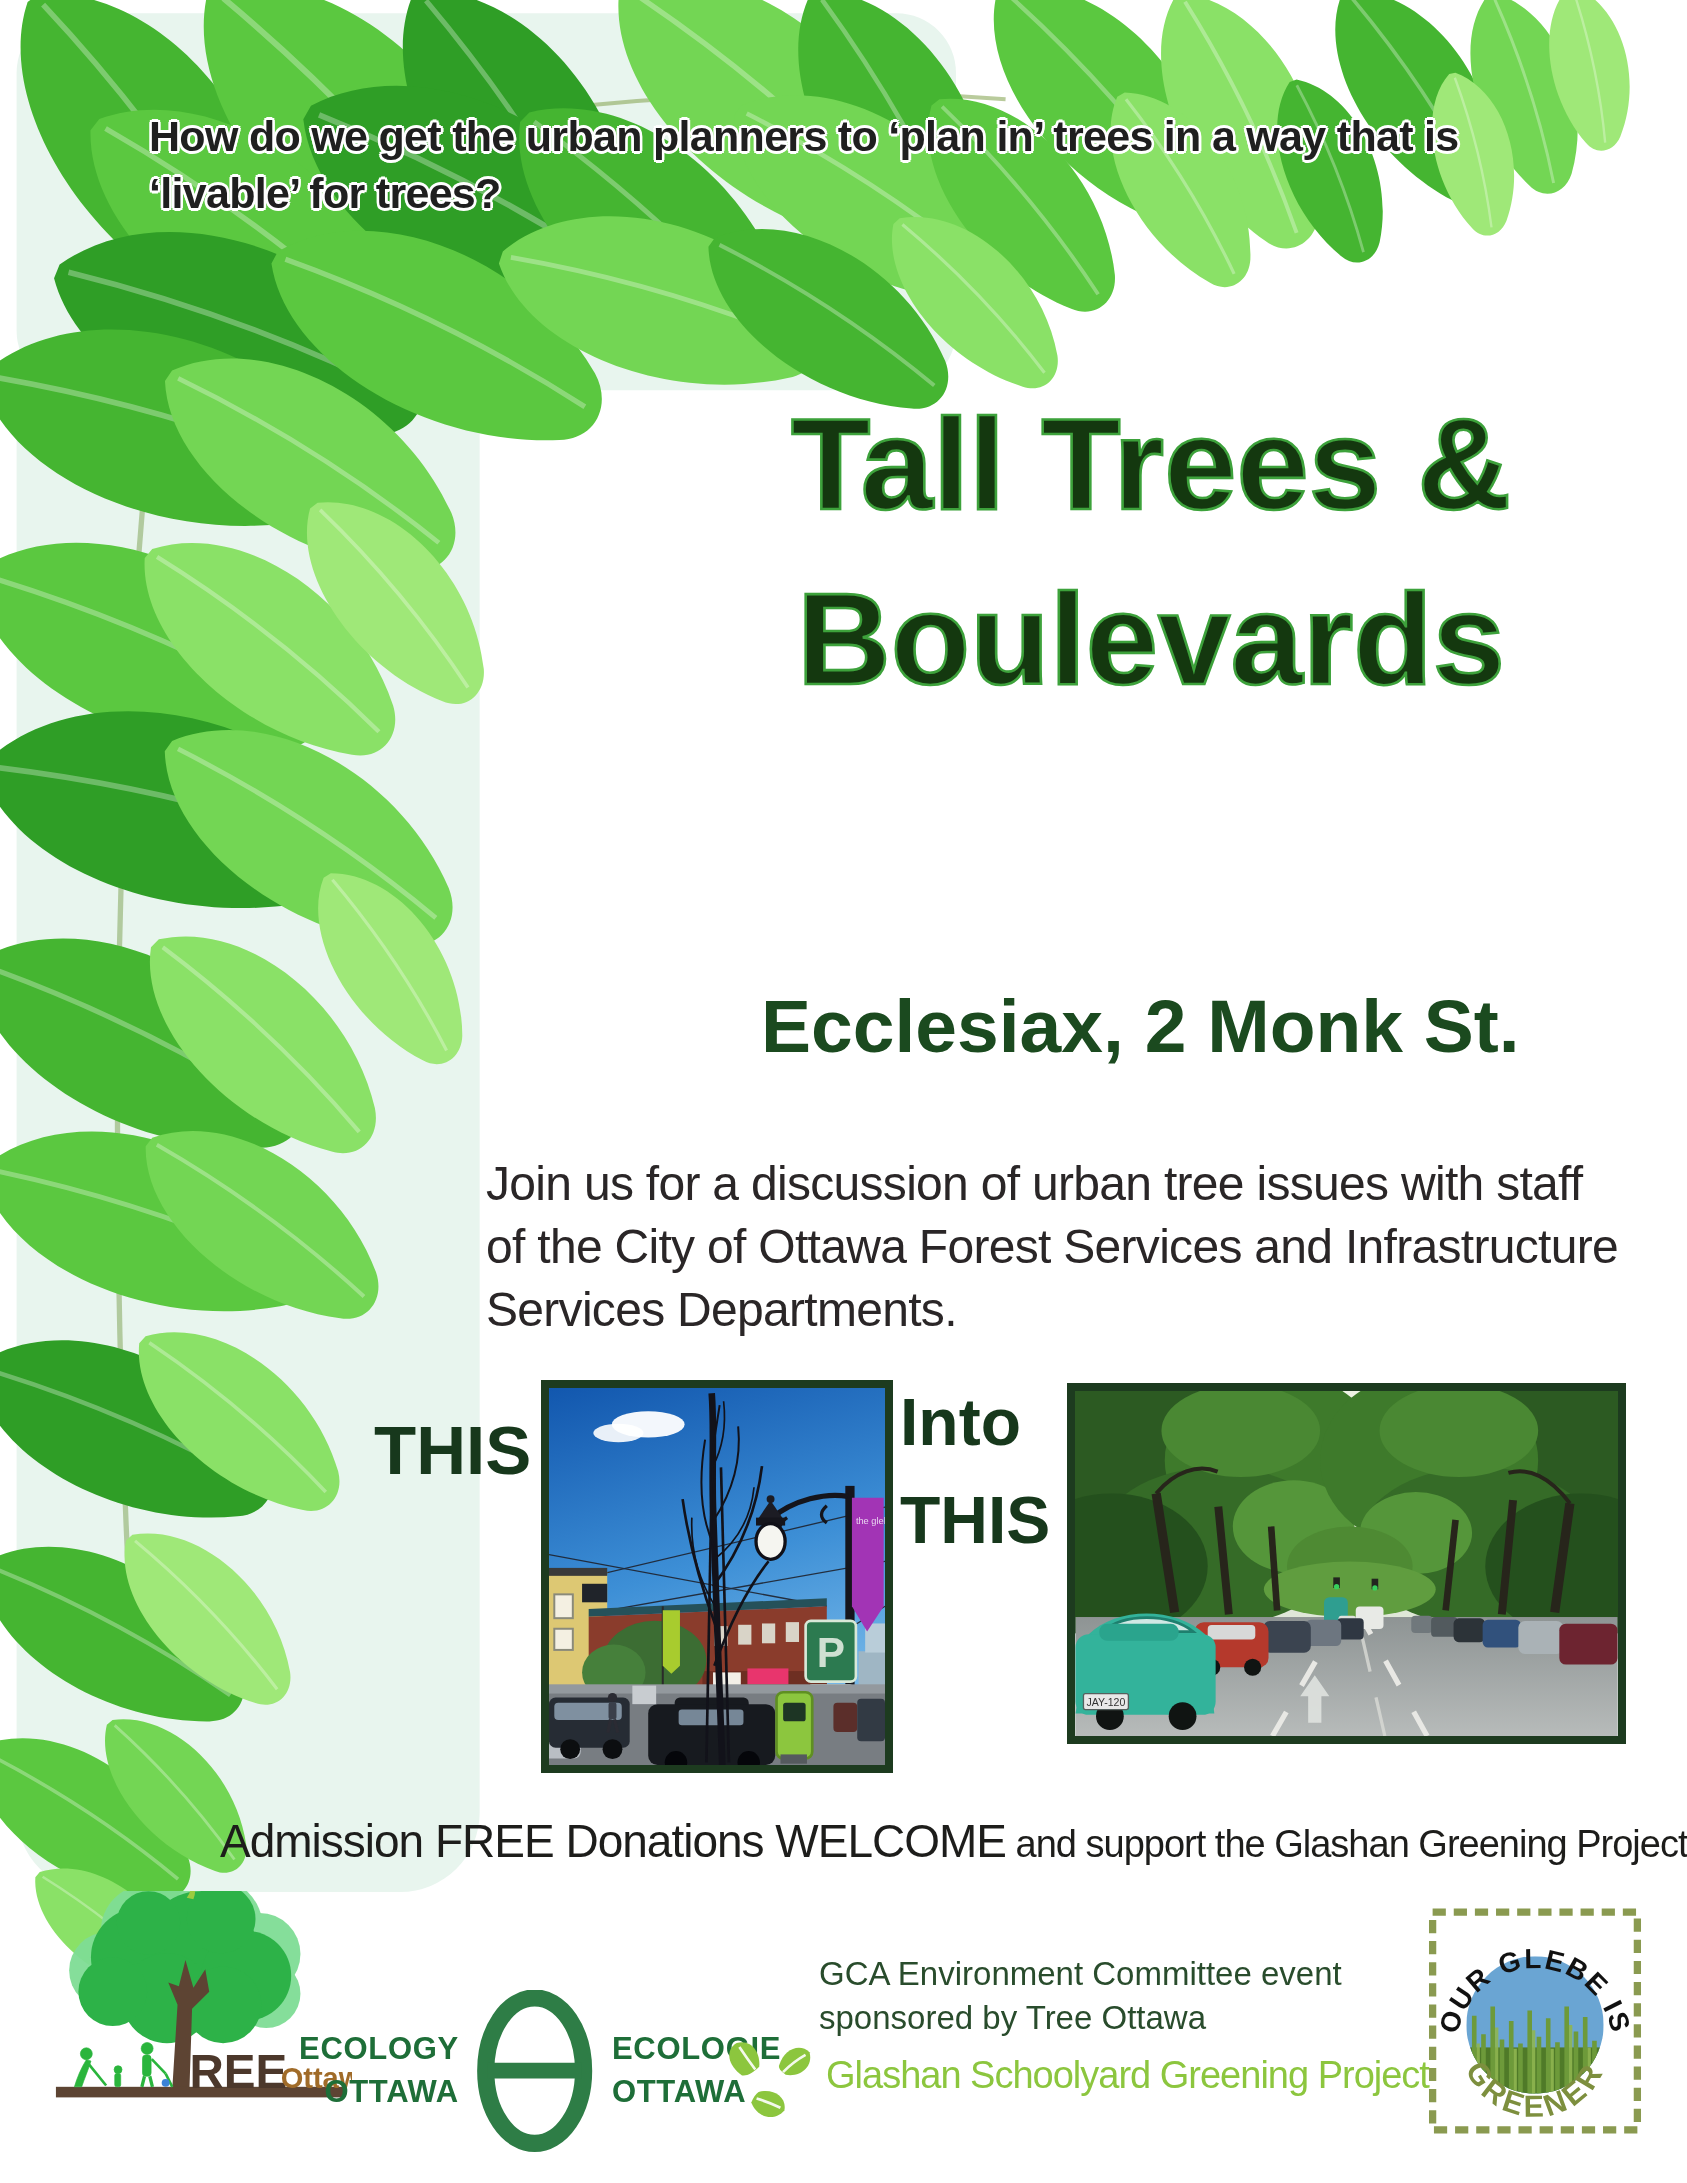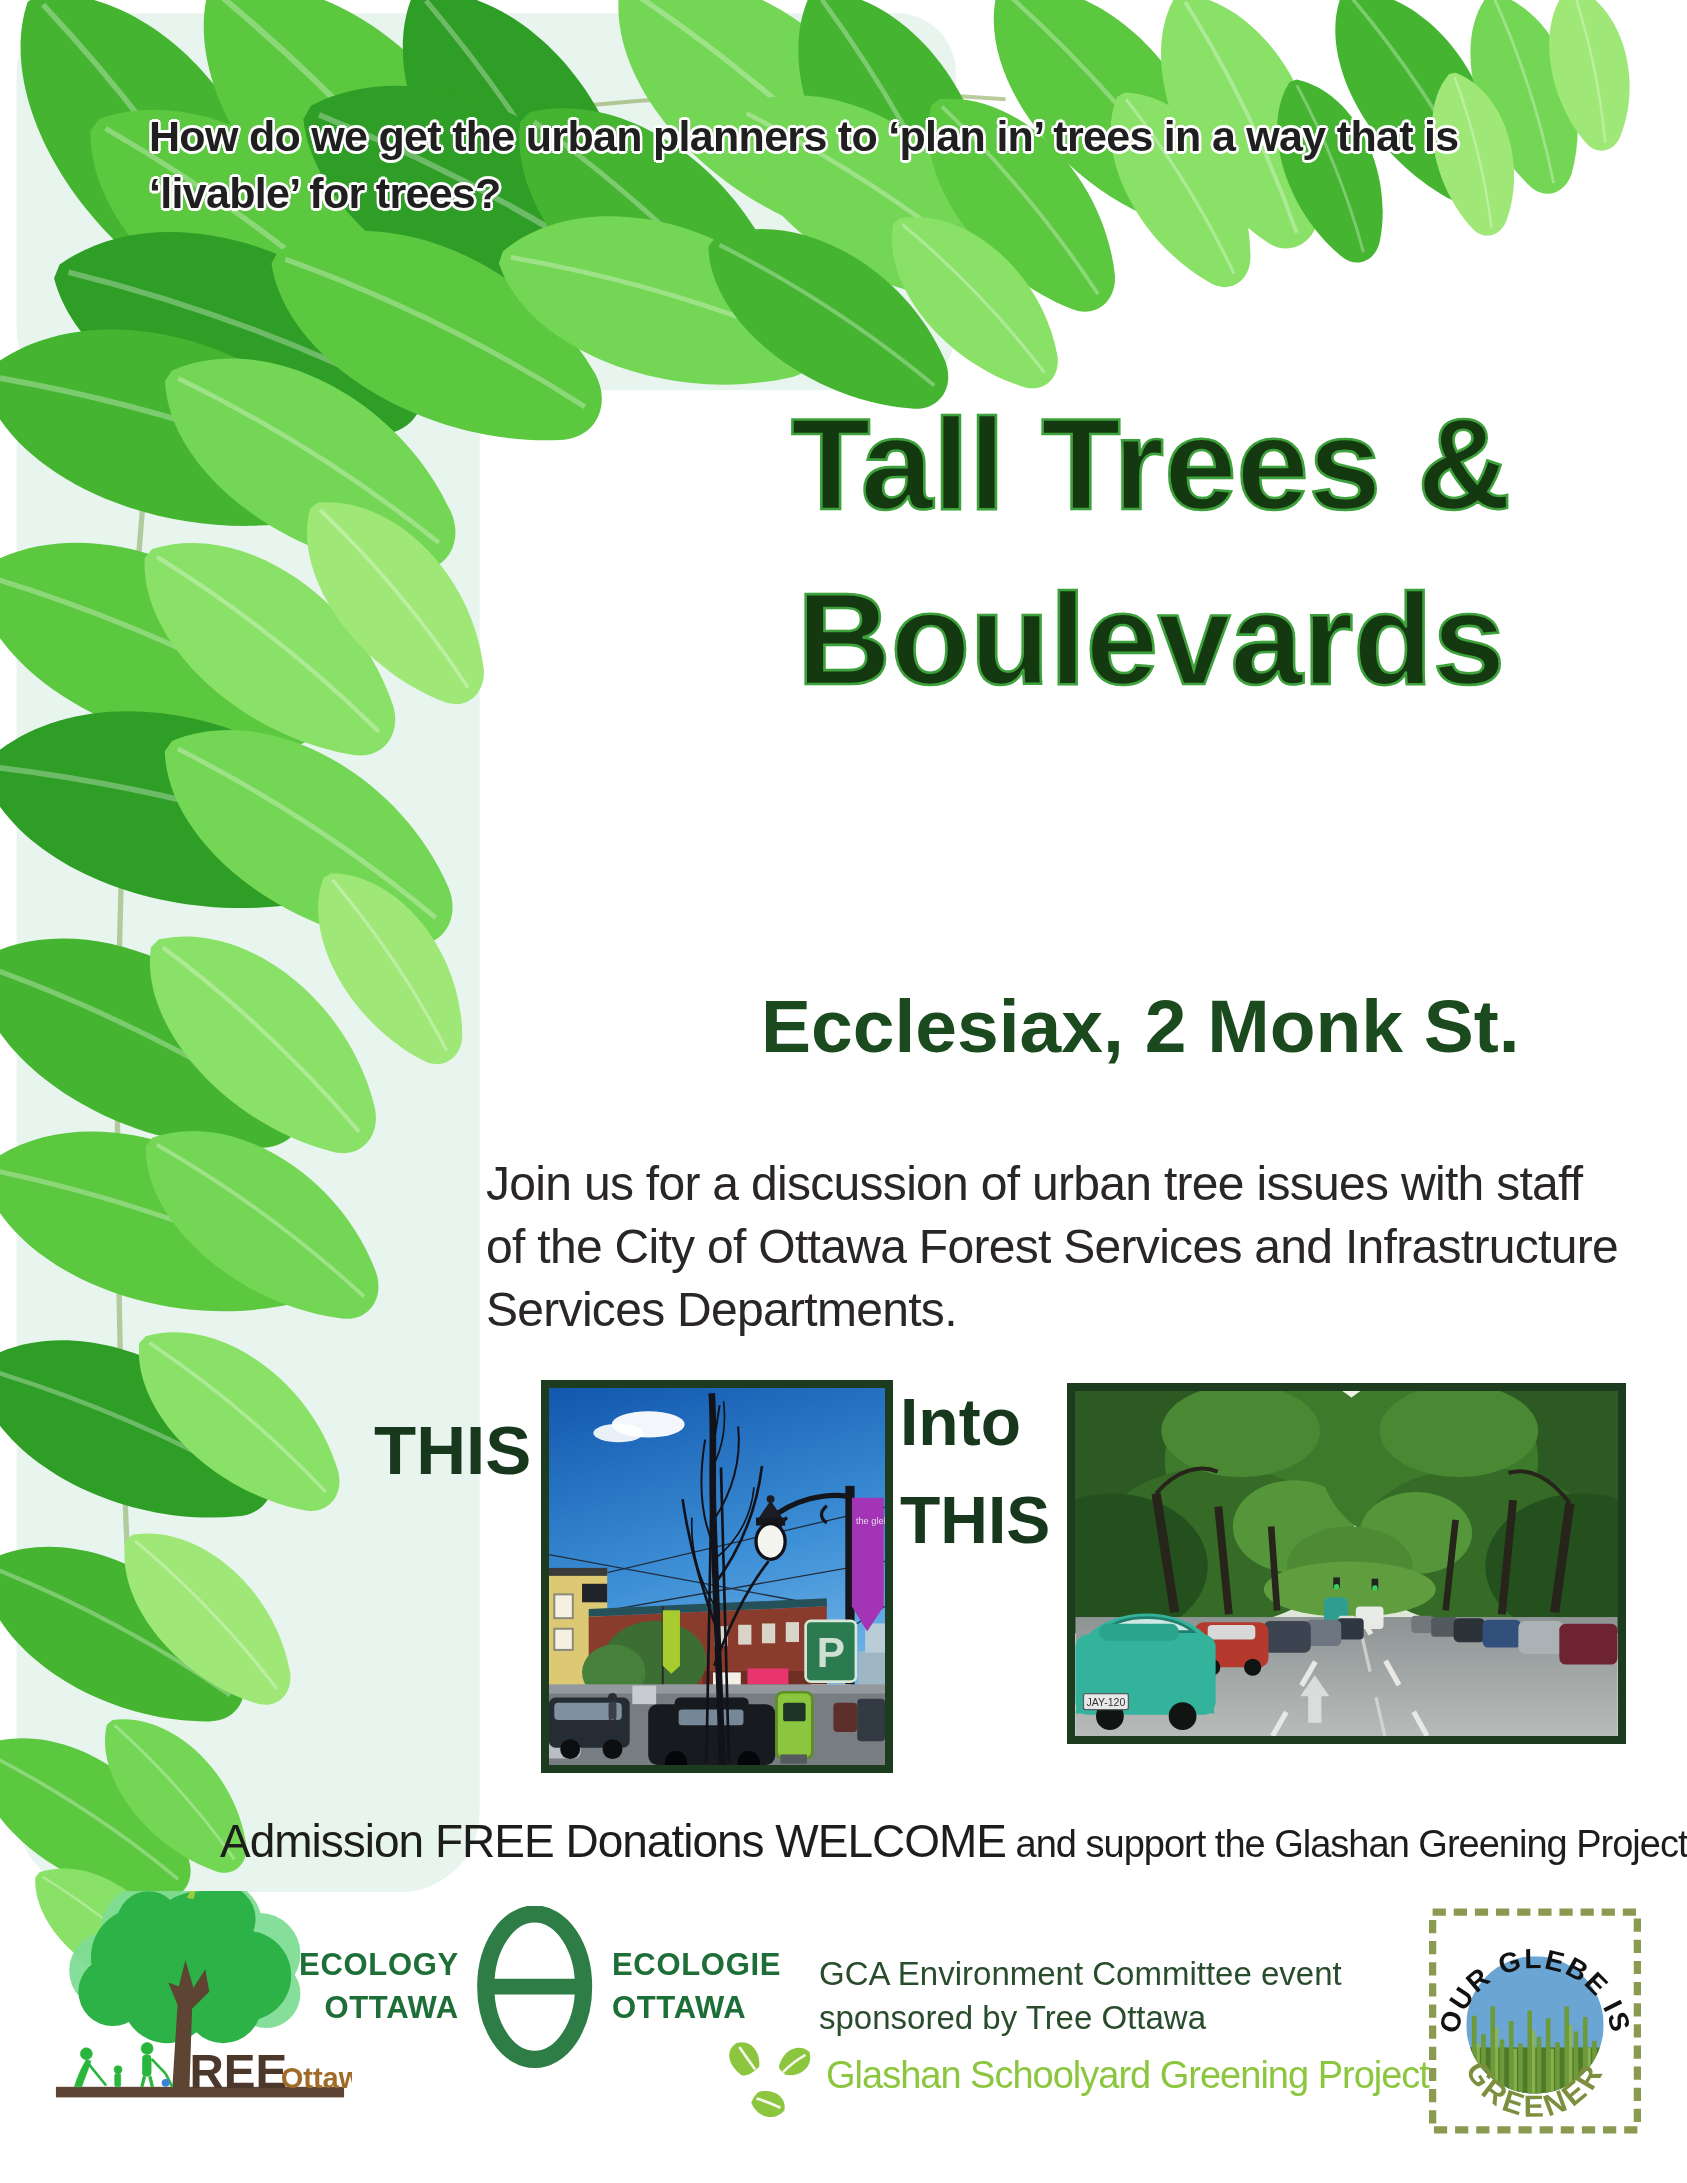--- a/index.html
+++ b/index.html
@@ -497,21 +497,21 @@
         <rect x="143" y="248" width="13" height="32" rx="5"></rect>
       <path d="M146,280 l-4,16 M154,280 l4,16" stroke-width="5" fill="none"></path>
       <line x1="157" y1="254" x2="178" y2="276" stroke-width="4"></line>
       <line x1="178" y1="276" x2="188" y2="296" stroke-width="4"></line>
     </g>
     <circle cx="178" cy="290" r="6" fill="#3b82d6"></circle>
     <text x="214" y="298" font-size="72" font-weight="bold" fill="#4c382b" font-family="Liberation Sans, sans-serif">REE</text>
     <text x="352" y="298" font-size="44" font-weight="bold" fill="#a06b28" font-family="Liberation Sans, sans-serif">Ottawa</text>
   </svg>
 
-  <div class="abs" id="ecology-lockup" style="left:299px;top:1904px;height:165px">
+  <div class="abs" id="ecology-lockup" style="left:299px;top:1988px;height:165px">
     <div class="eco-txt" style="text-align:right">
       <div>ECOLOGY</div>
       <div>OTTAWA</div>
     </div>
     <svg width="116" height="162" viewBox="0 0 175 245">
       <ellipse cx="87" cy="122" rx="74" ry="110" fill="none" stroke="#2e7d46" stroke-width="26"></ellipse>
       <line x1="16" y1="122" x2="158" y2="122" stroke="#2e7d46" stroke-width="24"></line>
     </svg>
     <div class="eco-txt" style="text-align:left">
       <div>ECOLOGIE</div>

